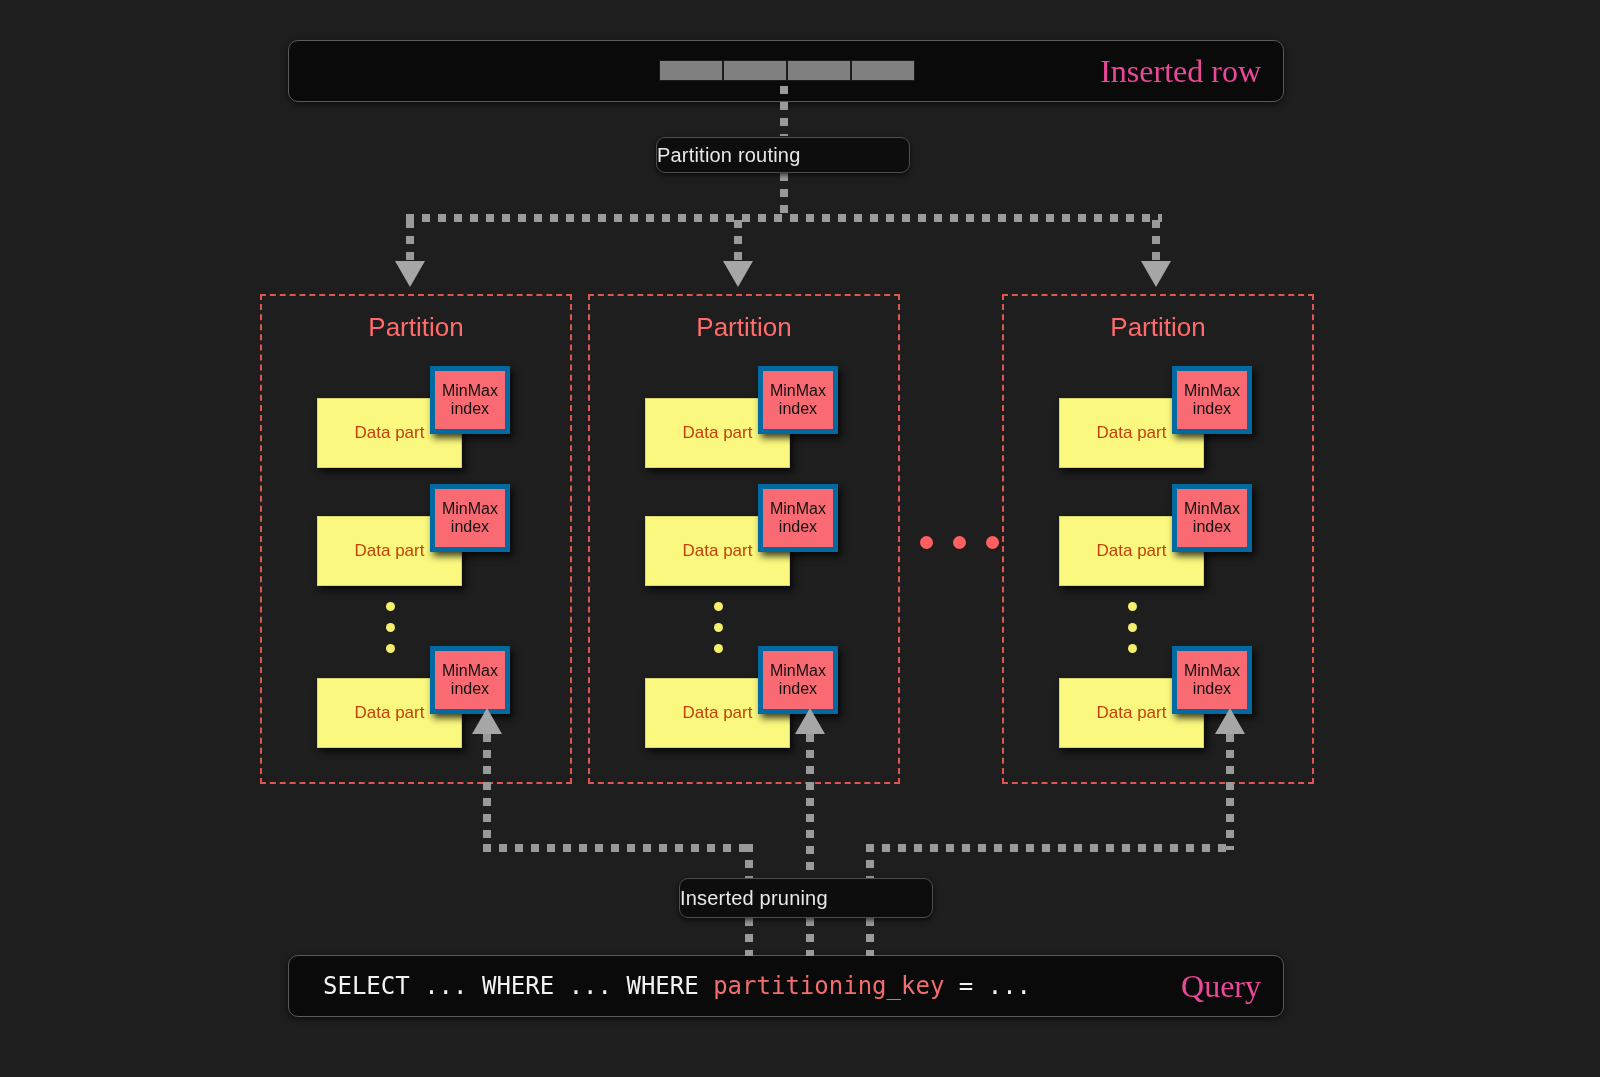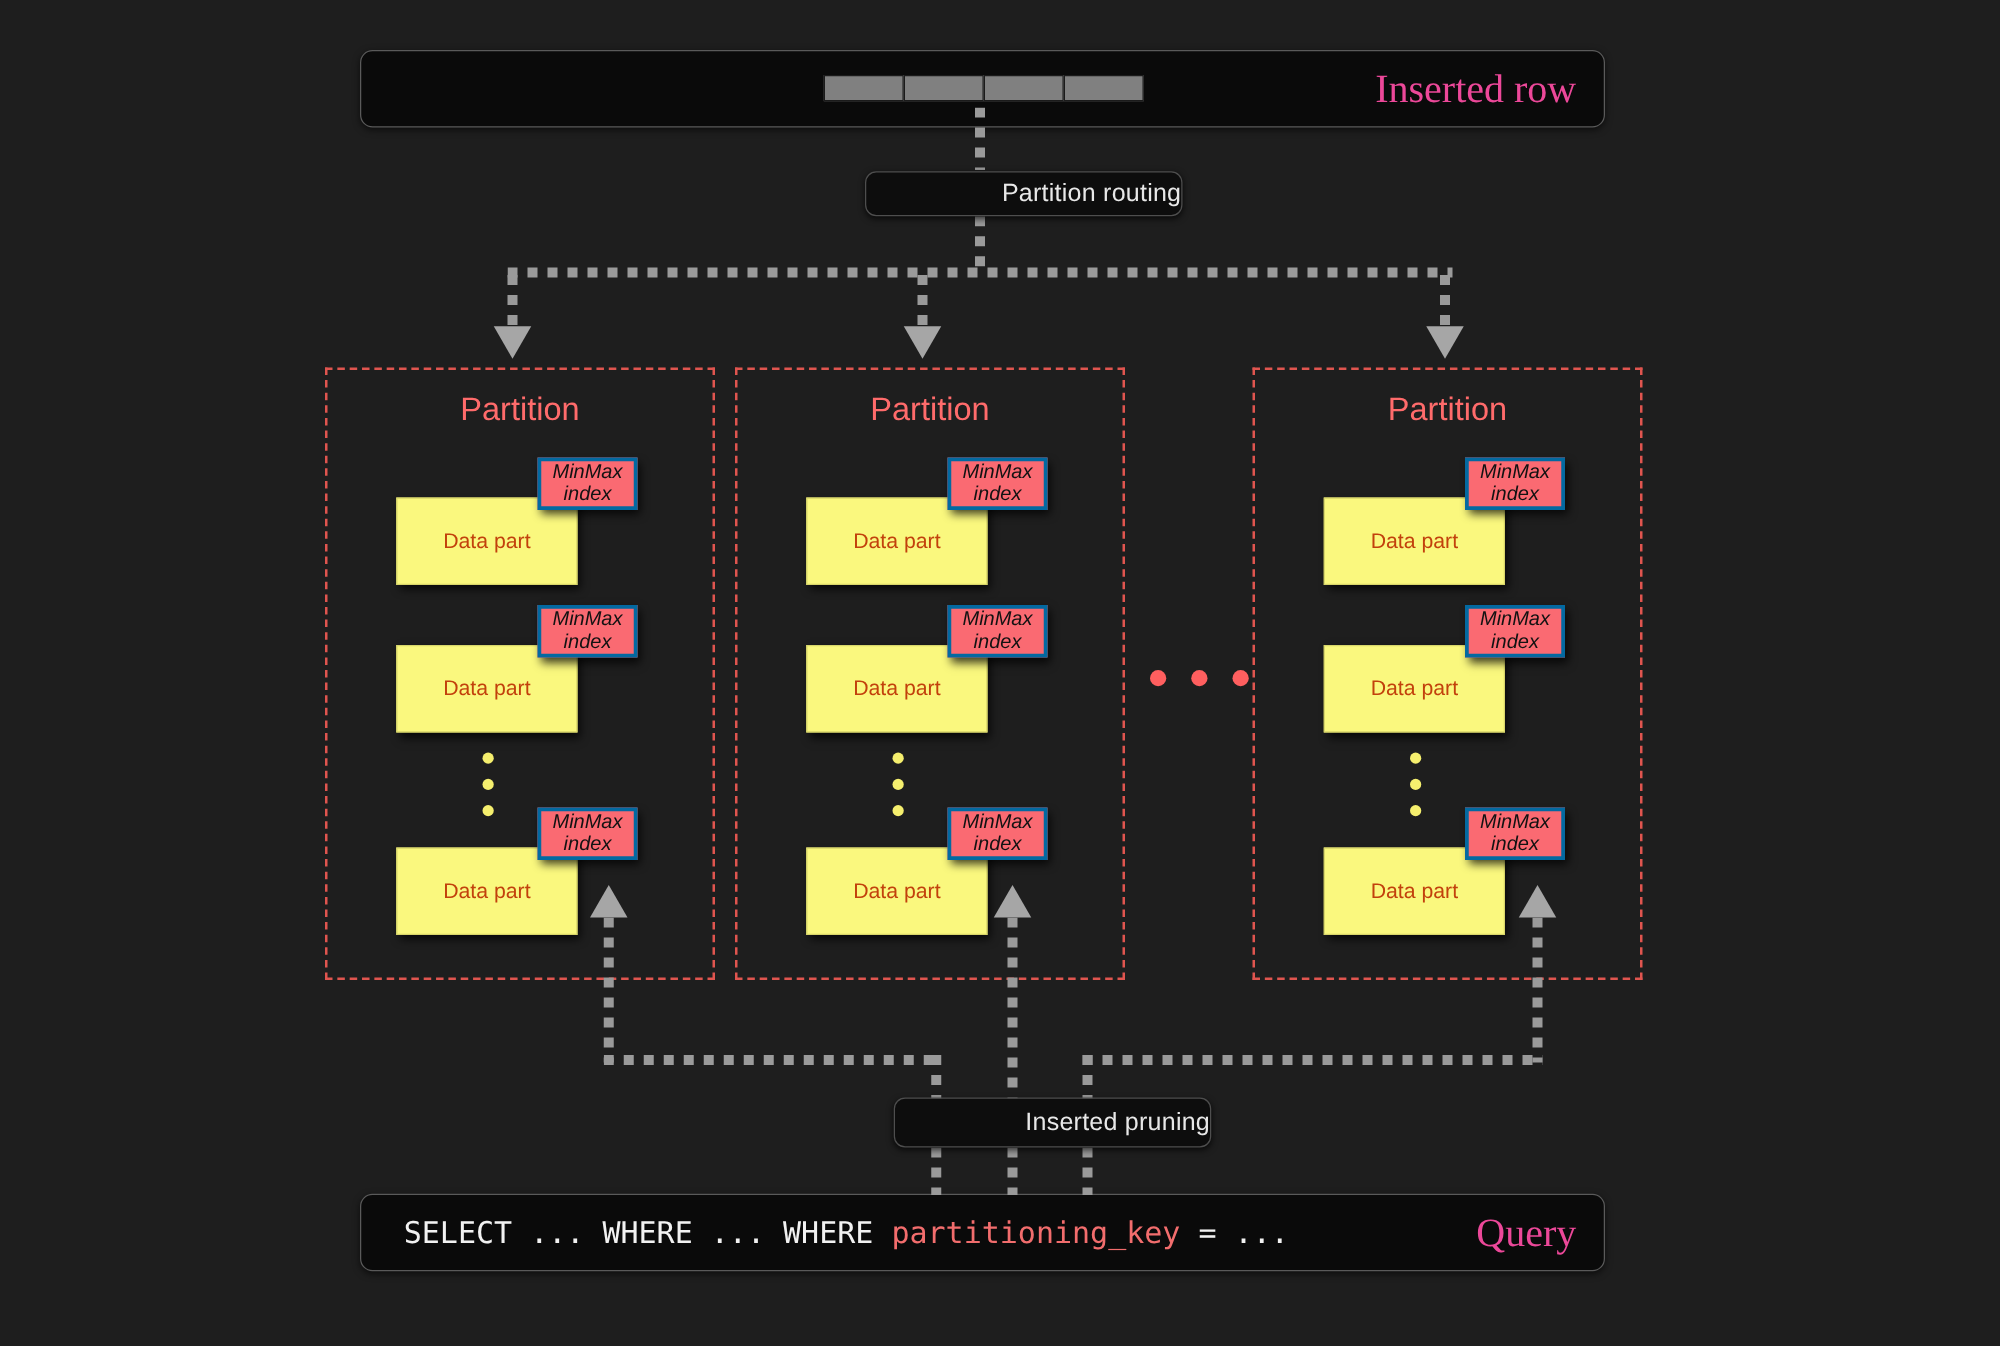--- a/index.html
+++ b/index.html
@@ -17,27 +17,26 @@
     background: #0a0a0a;
     border: 1px solid #5a5a5a;
     border-radius: 10px;
     box-shadow: 0 2px 6px rgba(0,0,0,.6);
   }
   .pill {
     position: absolute;
     background: #0d0d0d;
     border: 1px solid #4e4e4e;
     border-radius: 9px;
-    display: flex; align-items: center; justify-content: flex-end;
+    display: flex; align-items: center; justify-content: flex-start;
     color: #e8e8e8;
     font-size: 20px;
     letter-spacing: .2px;
     z-index: 40;
     box-shadow: 0 2px 5px rgba(0,0,0,.7);
-    margin-left: 36px;
   }
 
   
   #inserted-row-panel { left: 288px; top: 40px; width: 996px; height: 62px; }
   .row-cells {
     position: absolute; left: 370px; top: 19px;
     display: flex; gap: 0;
   }
   .row-cell {
     width: 64px; height: 21px;
@@ -98,31 +97,30 @@
     border: 1px solid #d8d66a;
     color: #c2410c;
     font-size: 17px;
     display: flex; align-items: center; justify-content: center;
     box-shadow: 3px 4px 7px rgba(0,0,0,.75);
     z-index: 5;
   }
   .minmax-index {
     position: absolute;
     left: 168px; top: 0px;
-    width: 80px; height: 42px;
+    width: 80px; height: 68px;
     background: #fa6a72;
-    border: 3px solid #0369a1;
+    border: 5px solid #0369a1;
     color: #121212;
     font-size: 16px;
     line-height: 1.15;
     text-align: center;
     display: flex; align-items: center; justify-content: center;
     box-shadow: 3px 4px 7px rgba(0,0,0,.75);
     z-index: 6;
-    font-style: italic;
   }
 
   
   .vdots {
     position: absolute;
     left: 124px; top: 306px;
     display: flex; flex-direction: column; gap: 12px;
     z-index: 4;
   }
   .vdots i { display: block; width: 9px; height: 9px; border-radius: 50%; background: #f5ef6e; }

